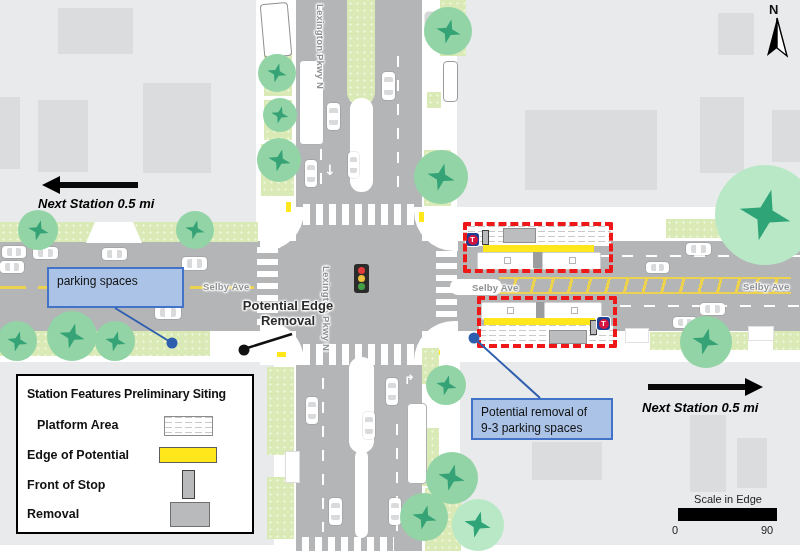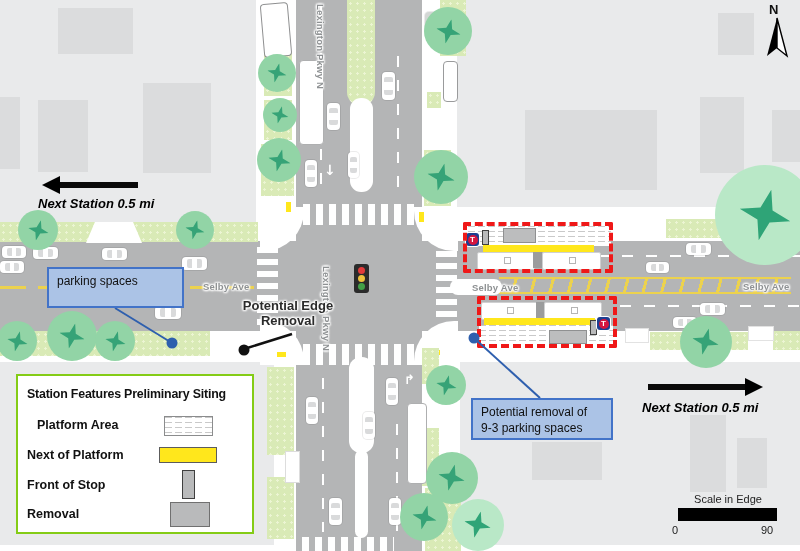--- a/index.html
+++ b/index.html
@@ -41,21 +41,21 @@
   .tlogo{background:#1d3e91;border-radius:3px;box-shadow:0 0 0 1px #fff}
   .tlogo span{position:absolute;left:1.5px;top:1.5px;width:10px;height:10px;background:#d5153f;border-radius:50%;
       color:#fff;font-weight:bold;font-size:8px;line-height:10px;text-align:center}
   .street{color:#8e9193;font-weight:bold;font-size:9.5px;letter-spacing:.2px;white-space:nowrap}
   .vtext{writing-mode:vertical-rl}
   .halo{text-shadow:0 0 2px #fff,0 0 3px #fff,1px 1px 2px #fff,-1px -1px 2px #fff,1px -1px 2px #fff,-1px 1px 2px #fff}
   .marking{color:#fff;font-weight:bold;font-family:"DejaVu Sans",sans-serif}
   .callout{background:#abc3e6;border:2px solid #4273c8;color:#101010;font-size:12px;line-height:1.3;padding:5px 8px;box-sizing:border-box}
   .next{font-size:13px;font-weight:bold;font-style:italic;color:#000;white-space:nowrap}
   .arrshaft{background:#0a0a0a}
-  .legend{background:#fff;border:2px solid #84cc16;box-sizing:border-box}
+  .legend{background:#fff;border:2px solid #000000;box-sizing:border-box}
   .leg-label{font-weight:bold;font-size:12.5px;color:#111;white-space:nowrap}
   .lt{position:absolute;left:4px;width:7px;height:7px;border-radius:50%}
 </style>
 </head>
 <body>
 
 <div id="map">
 
   <div class="abs block" style="left:0;top:0;width:256px;height:222px"></div>
   <div class="abs block" style="left:457px;top:0;width:343px;height:207px"></div>
@@ -252,21 +252,21 @@
 
   <div class="abs" style="left:676px;top:493px;width:104px;text-align:center;font-size:11px;color:#222">Scale in Edge</div>
   <div class="abs" style="left:678px;top:508px;width:99px;height:13px;background:#000"></div>
   <div class="abs" style="left:672px;top:524px;font-size:11px;color:#222">0</div>
   <div class="abs" style="left:761px;top:524px;font-size:11px;color:#222">90</div>
 
   <div class="abs legend" style="left:16px;top:374px;width:238px;height:160px">
     <div class="abs" style="left:9px;top:11px;width:224px;font-weight:bold;font-size:12.4px;letter-spacing:-.2px;white-space:nowrap">Station Features Preliminary Siting</div>
     <div class="abs leg-label" style="left:19px;top:42px">Platform Area</div>
     <div class="abs platform" style="left:146px;top:40px;width:47px;height:18px;border:1.5px solid #8b8c8d"></div>
-    <div class="abs leg-label" style="left:9px;top:72px">Next of Platform</div>
+    <div class="abs leg-label" style="left:9px;top:72px">Edge of Potential</div>
     <div class="abs yellow" style="left:141px;top:71px;width:56px;height:14px;border:1.5px solid #5c5c5c"></div>
     <div class="abs leg-label" style="left:9px;top:102px">Front of Stop</div>
     <div class="abs" style="left:164px;top:94px;width:11px;height:27px;background:#b9babb;border:1.5px solid #3f3f3f"></div>
     <div class="abs leg-label" style="left:9px;top:131px">Removal</div>
     <div class="abs" style="left:152px;top:126px;width:38px;height:23px;background:#b9babb;border:1.5px solid #707070"></div>
   </div>
 
 </div>
 
 </body></html>

